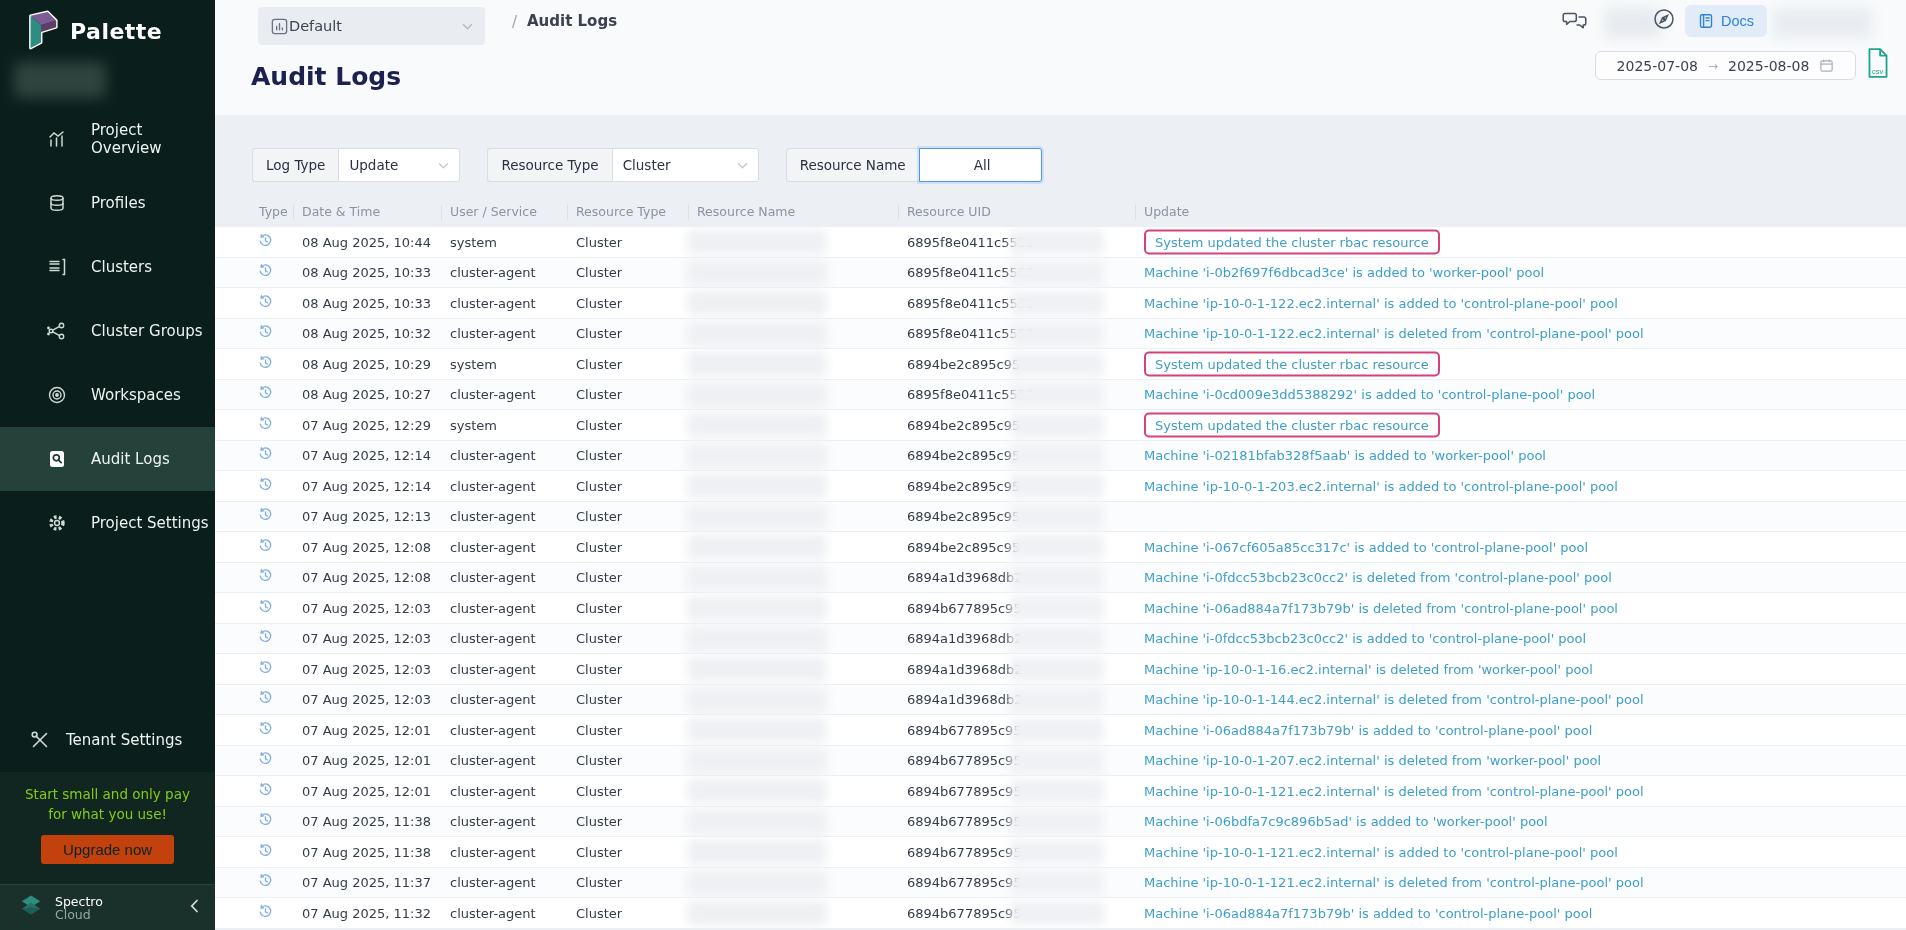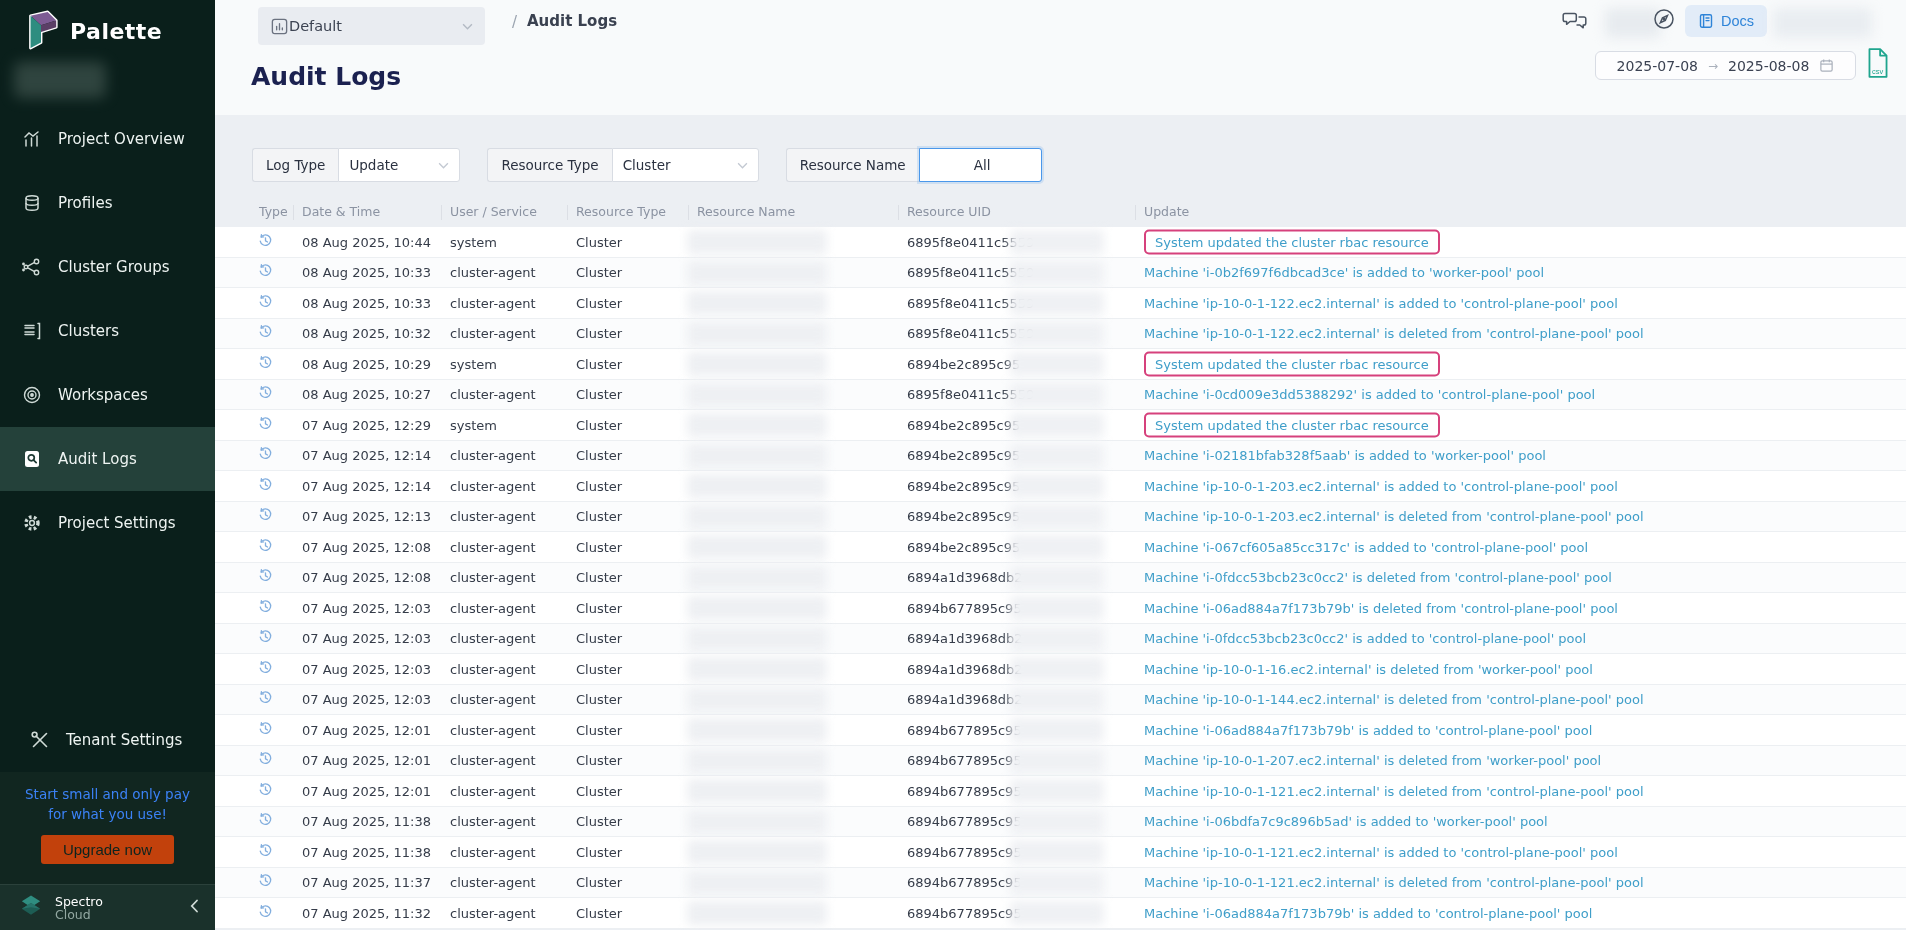--- a/index.html
+++ b/index.html
@@ -6,27 +6,27 @@
   html,body { width:1906px; height:930px; }
   body { font-family:"DejaVu Sans","Liberation Sans",sans-serif; background:#eceff3; overflow:hidden; }
   #app { position:relative; width:1906px; height:930px; background:#eceff3; overflow:hidden; }
 
   
   #sidebar { position:absolute; left:0; top:0; width:215px; height:930px; background:#0a1f1b; z-index:5; }
   .logo-row { position:absolute; left:22px; top:10px; display:flex; align-items:center; gap:10px; }
   .logo-text { color:#ffffff; font-size:22px; font-weight:bold; letter-spacing:.5px; }
   .proj-blur { position:absolute; left:14px; top:62px; width:92px; height:36px; background:#3c514b; filter:blur(7px); border-radius:6px; opacity:.75; }
   .nav { position:absolute; left:0; top:107px; width:215px; }
-  .nav-item { position:relative; height:64px; display:flex; align-items:center; padding-left:22px; gap:16px; cursor:pointer; }
+  .nav-item { position:relative; height:64px; display:flex; align-items:center; padding-left:47px; gap:24px; cursor:pointer; }
   .nav-item.active { background:#24413a; }
   .nav-item .lbl { color:#eef4f2; font-size:15px; }
   .nav-ico { width:20px; height:20px; flex:0 0 20px; }
   .tenant { position:absolute; left:0; top:708px; width:215px; height:64px; display:flex; align-items:center; padding-left:30px; gap:16px; cursor:pointer; }
   .promo { position:absolute; left:0; top:772px; width:215px; height:112px; background:#112620; text-align:center; }
-  .promo p { color:#3b82f6; font-size:13.5px; line-height:20px; }
+  .promo p { color:#84cc16; font-size:13.5px; line-height:20px; }
   .promo p:first-child { margin-top:12px; }
   .upgrade-btn { margin-top:11px; display:inline-block; background:#c2410c; color:#0c241e; font-size:15px; font-weight:500; padding:6px 22px; border:none; border-radius:3px; cursor:pointer; }
   .side-footer { position:absolute; left:0; top:884px; width:215px; height:46px; background:#1a312b; border-top:1px solid rgba(255,255,255,.08); display:flex; align-items:center; padding:0 16px; }
   .brand-txt { margin-left:9px; line-height:13px; }
   .brand-txt .b1 { color:#ffffff; font-size:12.5px; font-weight:normal; display:block; }
   .brand-txt .b2 { color:#93a8a2; font-size:12.5px; display:block; }
   .collapse { margin-left:auto; color:#cfdad6; font-size:16px; cursor:pointer; }
 
   
   #topwhite { position:absolute; left:215px; top:0; width:1691px; height:115px; background:#f8fafb; }
@@ -106,40 +106,40 @@
       </div>
       <div class="nav-item">
         <svg class="nav-ico" viewBox="0 0 20 20" fill="none" stroke="#cfdad6" stroke-width="1.5">
           <ellipse cx="10" cy="5" rx="6" ry="2.3"></ellipse>
             <path d="M4 5v5c0 1.3 2.7 2.3 6 2.3s6-1 6-2.3V5"></path>
             <path d="M4 10v5c0 1.3 2.7 2.3 6 2.3s6-1 6-2.3v-5"></path>
         </svg>
         <span class="lbl">Profiles</span>
       </div>
       <div class="nav-item">
+        <svg class="nav-ico" viewBox="0 0 20 20" fill="none" stroke="#cfdad6" stroke-width="1.5" stroke-linecap="round">
+          <line x1="3" y1="4.5" x2="12" y2="4.5"></line>
+            <line x1="3" y1="7" x2="12" y2="7"></line>
+            <line x1="3" y1="11" x2="12" y2="11"></line>
+            <line x1="3" y1="13.5" x2="12" y2="13.5"></line>
+            <path d="M16 2.5h1.5v15H16"></path>
+        </svg>
+        <span class="lbl">Clusters</span>
+      </div>
+      <div class="nav-item">
         <svg class="nav-ico" viewBox="0 0 20 20" fill="none" stroke="#cfdad6" stroke-width="1.4">
           <circle cx="4" cy="10" r="1.8"></circle>
             <circle cx="14.5" cy="4.5" r="2.2"></circle>
             <circle cx="14.5" cy="15.5" r="2.2"></circle>
             <line x1="5.8" y1="9.2" x2="12.6" y2="5.4"></line>
             <line x1="5.8" y1="10.8" x2="12.6" y2="14.6"></line>
             <circle cx="1.5" cy="7" r=".7" fill="#cfdad6"></circle>
             <circle cx="1.5" cy="13" r=".7" fill="#cfdad6"></circle>
         </svg>
         <span class="lbl">Cluster Groups</span>
-      </div>
-      <div class="nav-item">
-        <svg class="nav-ico" viewBox="0 0 20 20" fill="none" stroke="#cfdad6" stroke-width="1.5" stroke-linecap="round">
-          <line x1="3" y1="4.5" x2="12" y2="4.5"></line>
-            <line x1="3" y1="7" x2="12" y2="7"></line>
-            <line x1="3" y1="11" x2="12" y2="11"></line>
-            <line x1="3" y1="13.5" x2="12" y2="13.5"></line>
-            <path d="M16 2.5h1.5v15H16"></path>
-        </svg>
-        <span class="lbl">Clusters</span>
       </div>
       <div class="nav-item">
         <svg class="nav-ico" viewBox="0 0 20 20" fill="none" stroke="#cfdad6" stroke-width="1.4">
           <circle cx="10" cy="10" r="7.5"></circle>
             <circle cx="10" cy="10" r="4"></circle>
             <circle cx="10" cy="10" r="1.2" fill="#cfdad6"></circle>
         </svg>
         <span class="lbl">Workspaces</span>
       </div>
       <div class="nav-item active">
@@ -465,21 +465,20 @@
               <polyline points="3.6,1.8 3.4,4.4 6,4.2"></polyline>
               <polyline points="8,5.2 8,8.4 10.2,9.6"></polyline>
       </svg>
     </span>
     <span class="cell c-date">07 Aug 2025, 12:13</span>
     <span class="cell c-user">cluster-agent</span>
     <span class="cell c-rtype">Cluster</span>
     <span class="rname-blur"></span>
     <span class="cell c-uid">6894be2c895c95</span>
     <span class="uid-blur"></span>
-    <span class="cell c-upd"><a class="update-link">Machine 'ip-10-0-1-203.ec2.internal' is deleted from 'control-plane-pool' pool</a></span>
   </div>
 
   <div class="trow">
     <span class="cell c-typ">
       <svg width="15" height="15" viewBox="0 0 16 16" fill="none" stroke="#82aede" stroke-width="1.4" stroke-linecap="round" stroke-linejoin="round">
         <path d="M3.4 4.2 A5.6 5.6 0 1 1 2.4 8.6"></path>
               <polyline points="3.6,1.8 3.4,4.4 6,4.2"></polyline>
               <polyline points="8,5.2 8,8.4 10.2,9.6"></polyline>
       </svg>
     </span>

